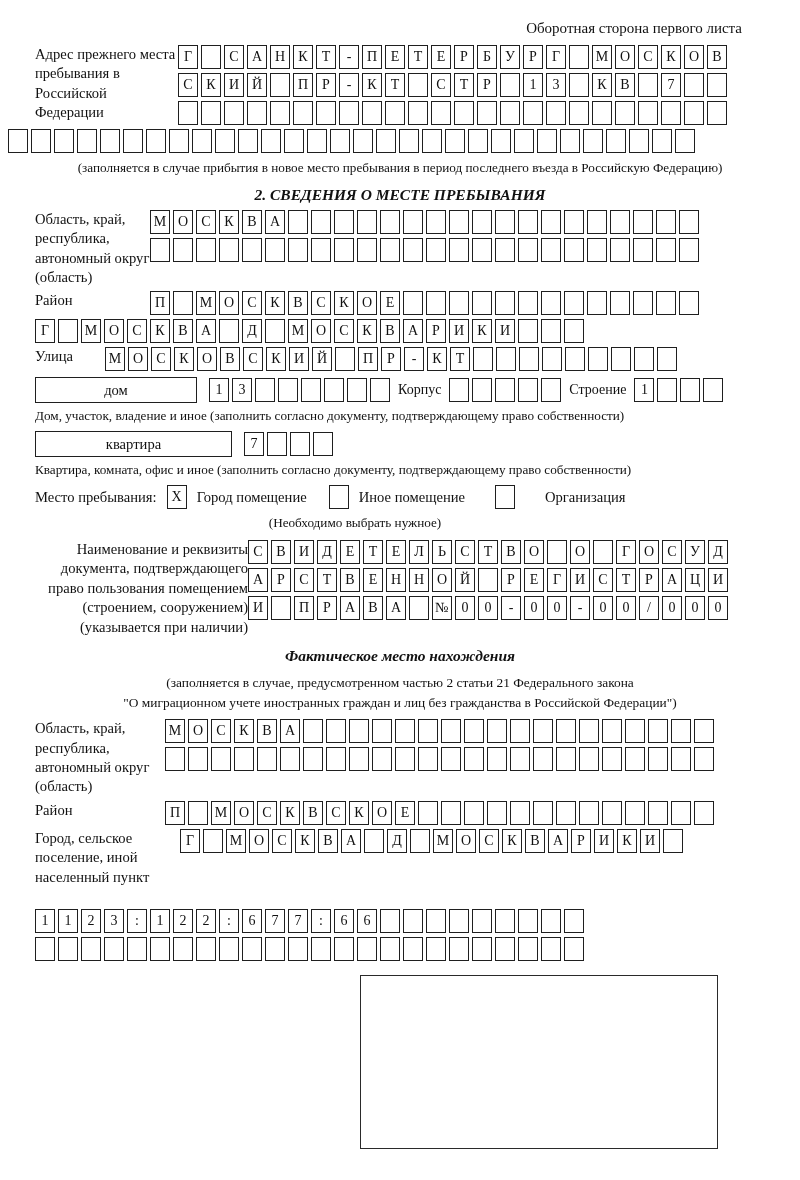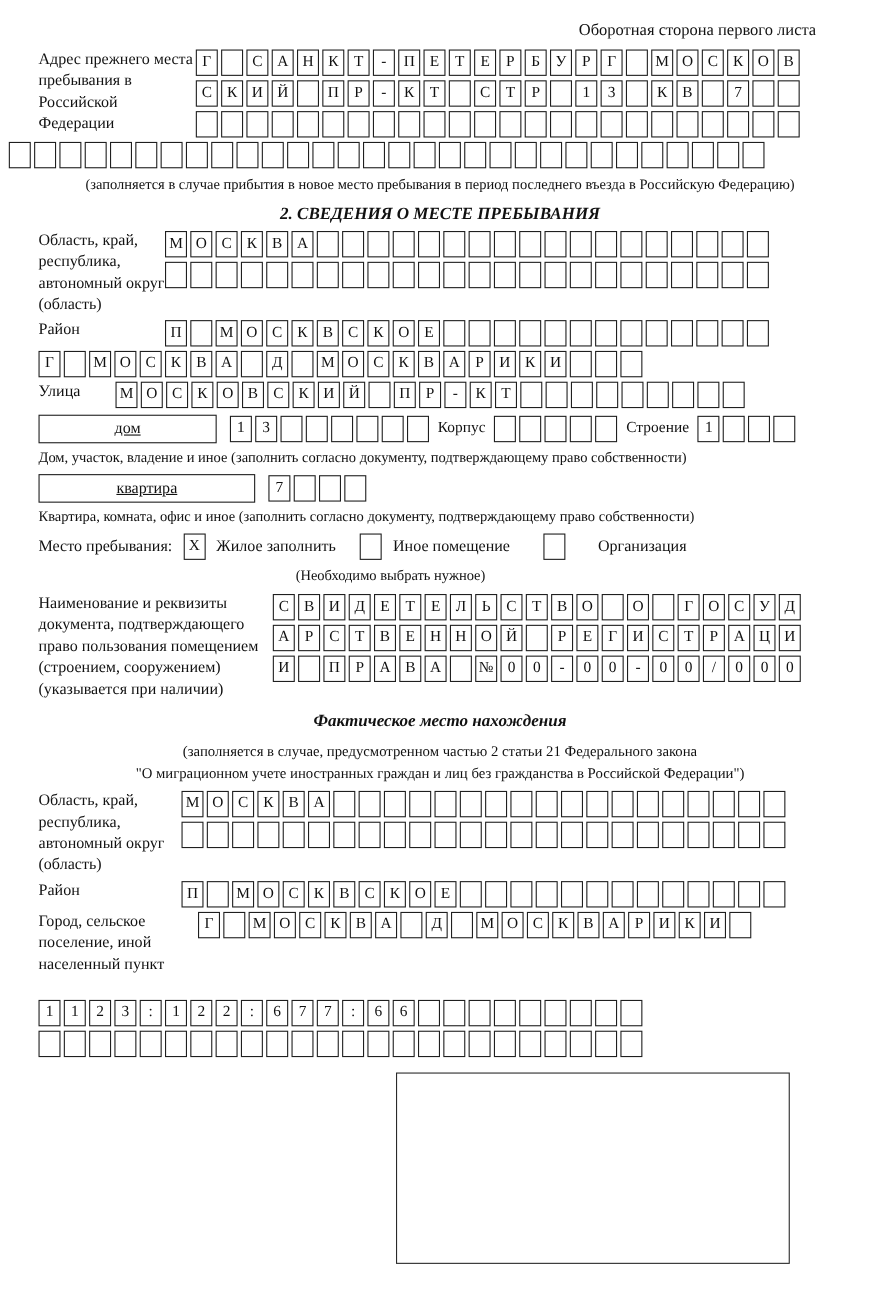--- a/index.html
+++ b/index.html
@@ -17,25 +17,25 @@
     width:18px;height:22px;border:1.6px solid #1f1f1f;box-sizing:content-box;
     display:flex;align-items:center;justify-content:center;
     font-size:14px;line-height:1;flex-shrink:0;background:#fff;
   }
   .fullrow{margin:4px 0 0 8px;}
   .caption{font-size:13.2px;line-height:1.35;}
   .caption-center{text-align:center;margin-top:6px;}
   .sec-title{font-weight:bold;font-size:15.5px;text-align:center;margin-top:9px;font-style:italic;}
   
   .w143{width:143px;} .w115{width:115px;} .w130{width:130px;}
-  .w70{width:70px;} .w213{width:213px;} .w145{width:145px;}
+  .w70{width:70px;} .w213{width:213px;text-align:right;} .w145{width:145px;}
   .mt4{margin-top:4px;} .mt6{margin-top:6px;} .mt8{margin-top:8px;} .mt10{margin-top:10px;}
   .widebox{
     height:24px;border:1.6px solid #1f1f1f;display:flex;align-items:center;justify-content:center;
-    font-size:14.6px;background:#fff;flex-shrink:0;box-sizing:content-box;text-decoration:underline;
+    font-size:14.6px;background:#fff;flex-shrink:0;box-sizing:content-box;
   }
   .housebox{width:160px;margin-right:12px;}
   .aptbox{width:195px;margin-right:12px;}
   .inline-label{font-size:14px;margin:0 8px;align-self:center;}
   .hrow{display:flex;align-items:center;margin-left:35px;}
   .stay-row{display:flex;align-items:center;margin-left:35px;font-size:14.6px;}
   .stay-row .boxrow{margin:0 10px;}
   .stay-note{margin:5px 0 0 190px;width:330px;text-align:center;}
   .actual-caption{ text-align:center;font-size:13.4px;line-height:1.5;margin-top:8px;}
   .stamp-box{
@@ -354,21 +354,21 @@
       <span class="cell"></span>
     </div>
 </div>
 <div class="caption mt4" style="margin-left:35px;">Квартира, комната, офис и иное (заполнить согласно документу, подтверждающему право собственности)</div>
 
 <div class="stay-row mt6">
   <span>Место пребывания:</span>
   <div class="boxrow">
       <span class="cell">X</span>
     </div>
-  <span>Жилое заполнить</span>
+  <span>Город помещение</span>
   <div class="boxrow" style="margin-left:22px;">
       <span class="cell"></span>
     </div>
   <span>Иное помещение</span>
   <div class="boxrow" style="margin-left:30px;">
       <span class="cell"></span>
     </div>
   <span style="margin-left:20px;">Организация</span>
 </div>
 <div class="caption stay-note">(Необходимо выбрать нужное)</div>

